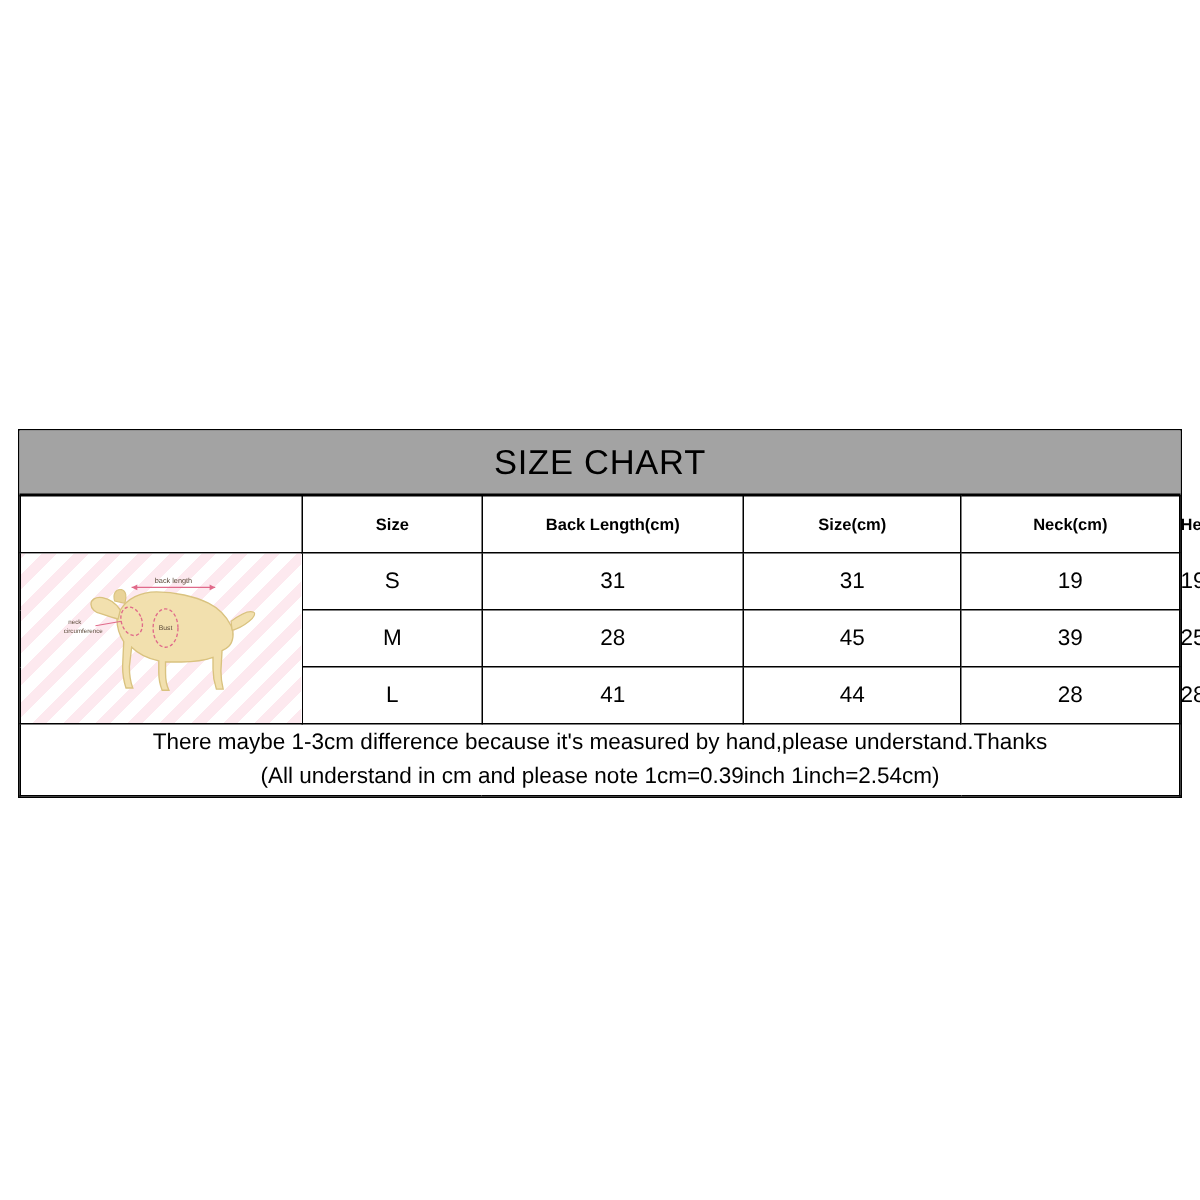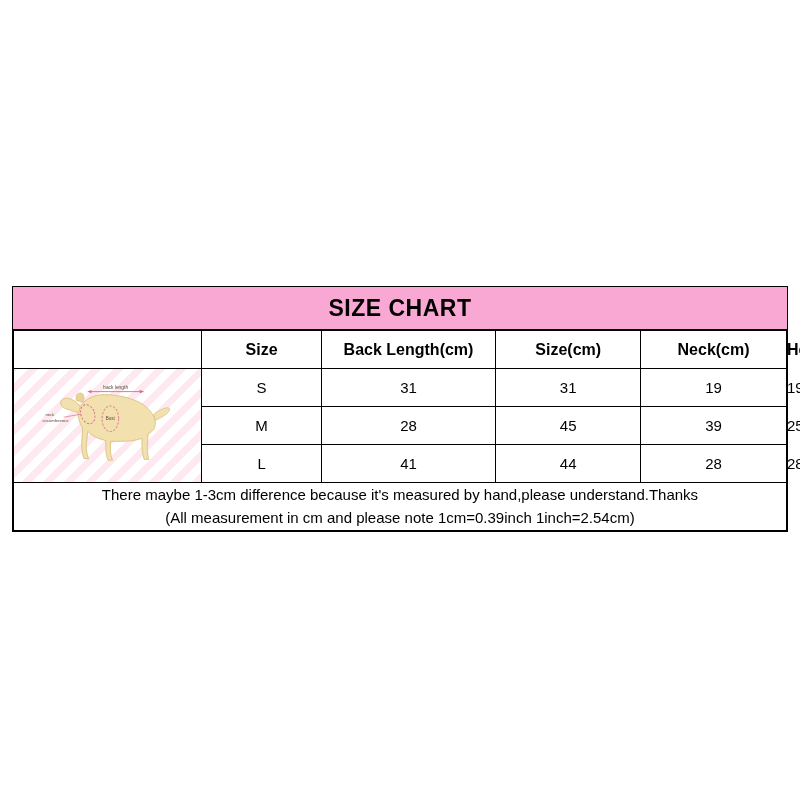--- a/index.html
+++ b/index.html
@@ -23,48 +23,47 @@
     position: absolute;
     left: 12px;
     top: 286px;
     width: 776px;
     border: 1px solid #000000;
     box-sizing: border-box;
     background: #ffffff;
   }
   .chart-title {
     height: 42px;
-    background: #f9a8d4;
+    background: #a3a3a3;
     border-bottom: 1px solid #000000;
     display: flex;
     align-items: center;
     justify-content: center;
     font-size: 23px;
     color: #000000;
     letter-spacing: 0.5px;
-    font-weight: bold;
   }
   table.size-table {
     border-collapse: collapse;
     width: 100%;
     table-layout: fixed;
   }
   table.size-table td, table.size-table th {
     border: 1px solid #000000;
     text-align: center;
     vertical-align: middle;
     font-size: 15px;
     color: #000000;
     font-weight: normal;
     height: 37px;
     padding: 0;
   }
   table.size-table thead th {
     font-weight: bold;
-    font-size: 16px;
+    font-size: 11px;
   }
   .col-img { width: 177px; }
   .col-size { width: 112px; }
   .col-back { width: 164px; }
   .col-bust { width: 136px; }
   .col-neck { width: 137px; }
   .col-height { width: 0; }
 
   td.img-cell {
     padding: 0;
@@ -194,20 +193,20 @@
         <tr>
           <td>L</td>
           <td>41</td>
           <td>44</td>
           <td>28</td>
           <td>28</td>
         </tr>
         <tr>
           <td class="note-cell" colspan="6">
             <span class="note-line">There maybe 1-3cm difference because it's measured by hand,please understand.Thanks</span>
-            <span class="note-line second">(All measurement in cm and please note 1cm=0.39inch 1inch=2.54cm)</span>
+            <span class="note-line second">(All understand in cm and please note 1cm=0.39inch 1inch=2.54cm)</span>
           </td>
         </tr>
       </tbody>
     </table>
 
   </div>
 </div>
 
 </body></html>

